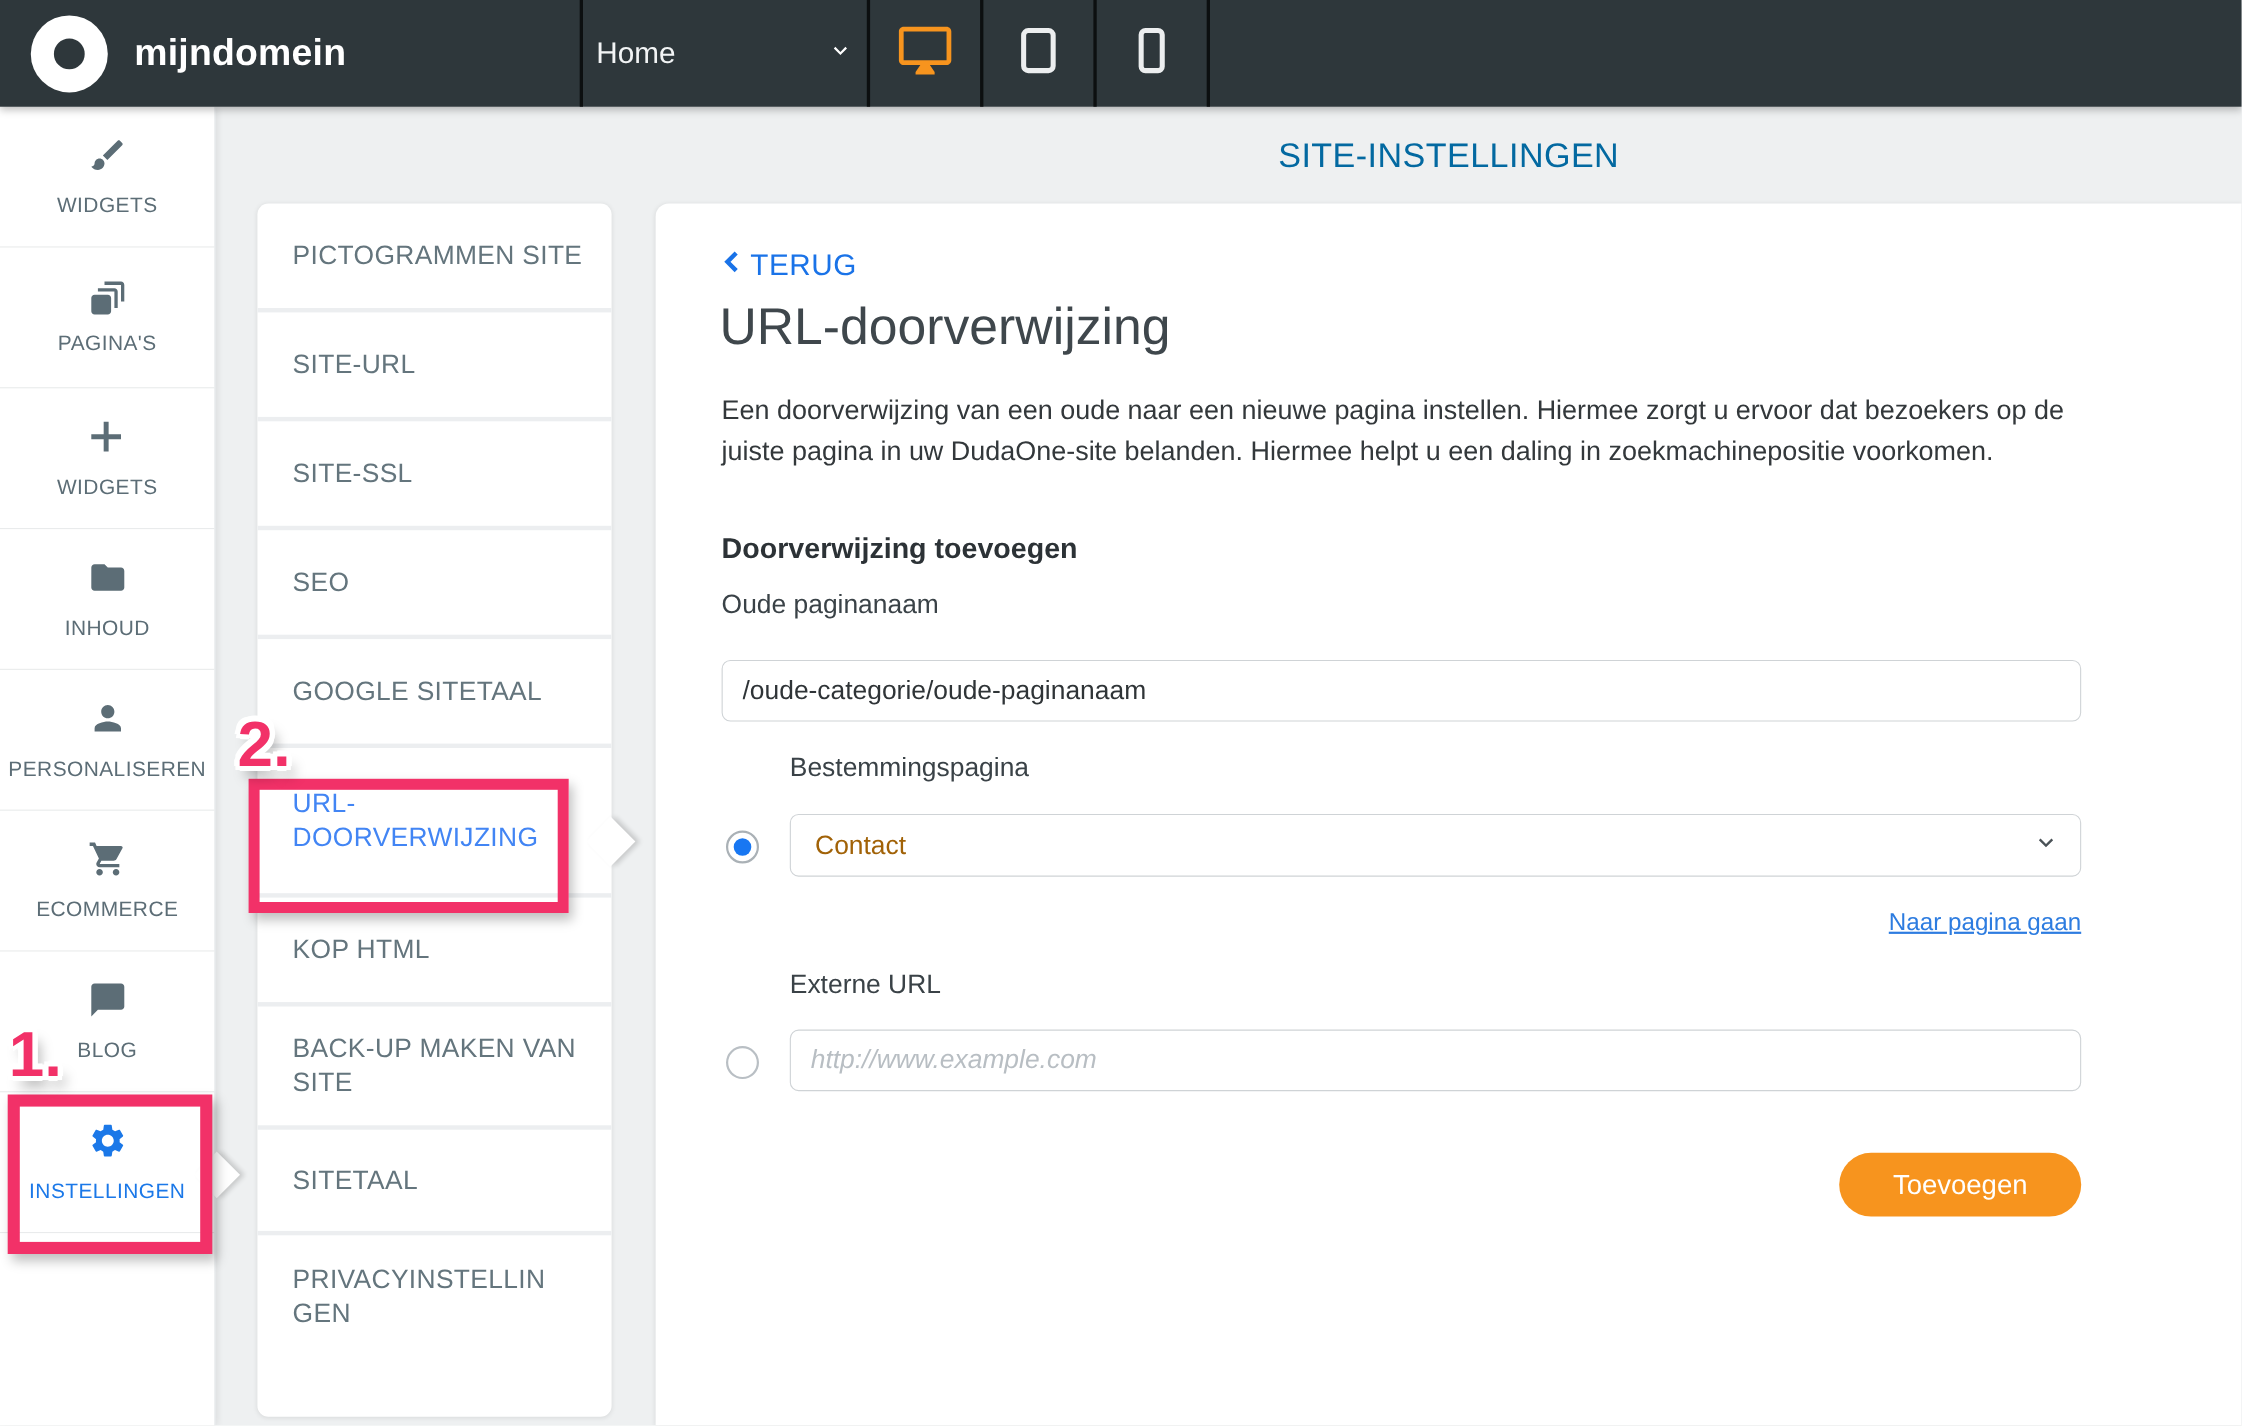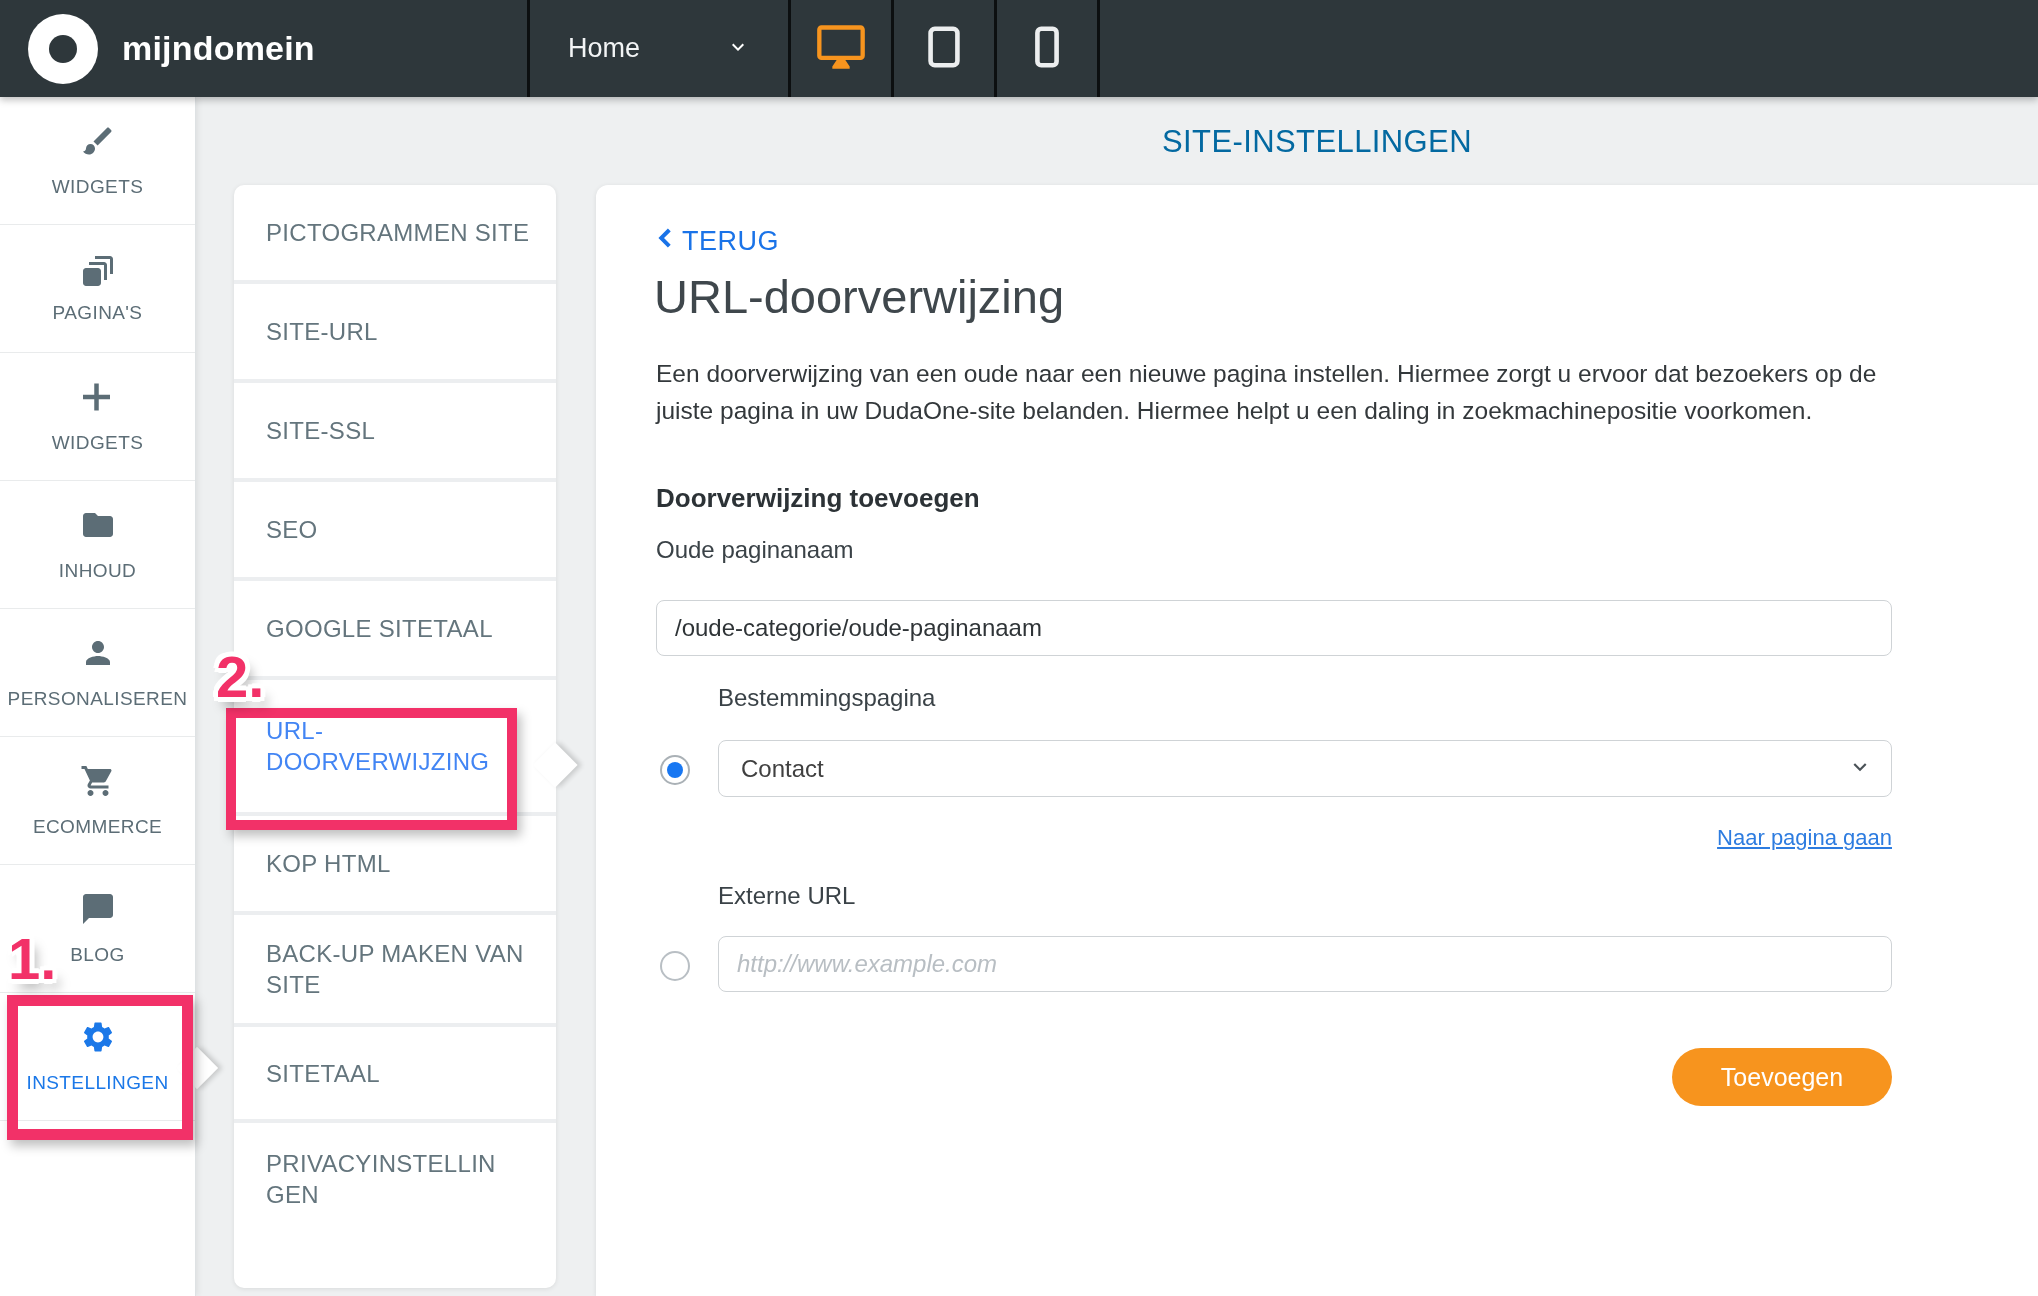--- a/index.html
+++ b/index.html
@@ -9,21 +9,21 @@
 
   
   .topbar { position:absolute; left:0; top:0; width:2038px; height:97px; background:#2e373b;
             display:flex; align-items:stretch; z-index:60; box-shadow:0 3px 7px rgba(0,0,0,0.25); }
   .tb-brand { width:527px; display:flex; align-items:center; padding-left:28px; }
   .logo-circle { width:70px; height:70px; border-radius:50%; background:#ffffff; position:relative; flex:none; }
   .logo-circle::after { content:""; position:absolute; left:50%; top:50%; width:28px; height:28px;
             margin:-14px 0 0 -14px; border-radius:50%; background:#2e373b; }
   .brand-name { color:#fff; font-size:34px; font-weight:bold; margin-left:24px; letter-spacing:0.2px; }
   .tb-divider { width:3px; background:#0c0f10; flex:none; }
-  .tb-home { width:258px; display:flex; align-items:center; justify-content:space-between; padding:0 38px; cursor:pointer; }
+  .tb-home { width:258px; display:flex; align-items:center; justify-content:space-between; padding:0 12px; cursor:pointer; }
   .tb-home .home-label { color:#f2f4f5; font-size:27px; }
   .tb-device { width:100px; display:flex; align-items:center; justify-content:center; cursor:pointer; }
   .tb-rest { flex:1; }
 
   
   .sidebar { position:absolute; left:0; top:97px; width:196px; height:1199px; background:#ffffff;
              border-right:1px solid #dee2e4; box-shadow:2px 0 6px rgba(0,0,0,0.07); z-index:20; }
   .sb-item { height:128px; border-bottom:1px solid #e9ebec; display:flex; flex-direction:column;
              align-items:center; justify-content:center; gap:13px; color:#5c6d76; cursor:pointer; }
   .sb-item .sb-label { font-size:19px; font-weight:500; letter-spacing:0.4px; white-space:nowrap; }
@@ -63,21 +63,21 @@
   .lbl-ext { left:122px; top:697px; }
   .text-input { position:absolute; height:56px; border:1px solid #cfd3d6; border-radius:8px;
                 font-family:"Liberation Sans", sans-serif; font-size:24px; color:#2f3437; padding:0 18px;
                 background:#fff; outline:none; }
   .input-old { left:60px; top:403px; width:1236px;margin-top:12px; }
   .input-ext { left:122px; top:751px; width:1174px; font-style:italic; }
   .input-ext::placeholder { color:#b8bec3; font-style:italic; opacity:1; }
   .select-box { position:absolute; left:122px; top:555px; width:1174px; height:57px; border:1px solid #cfd3d6;
                 border-radius:8px; background:#fff; display:flex; align-items:center; justify-content:space-between;
                 padding:0 18px 0 22px; cursor:pointer; }
-  .select-box .select-value { font-size:24px; color:#404040; }
+  .select-box .select-value { font-size:24px; color:#a16207; }
   .radio { position:absolute; width:30px; height:30px; border:2px solid #b9bfc4; border-radius:50%; background:#fff; cursor:pointer; }
   .radio-dest { left:64px; top:570px; }
   .radio-ext { left:64px; top:766px; }
   .radio.selected { border-color:#aab1b6; }
   .radio.selected::after { content:""; position:absolute; left:50%; top:50%; width:16px; height:16px;
                 margin:-8px 0 0 -8px; border-radius:50%; background:#1877f2; }
   .goto-link { position:absolute; right:146px; top:640px; font-size:22px; color:#2d7ce0;
                text-decoration:underline; cursor:pointer; }
   .submit-btn { position:absolute; left:1076px; top:863px; width:220px; height:58px; border:none; border-radius:29px;
                 background:#f7941e; color:#ffffff; font-family:"Liberation Sans", sans-serif; font-size:25px;

